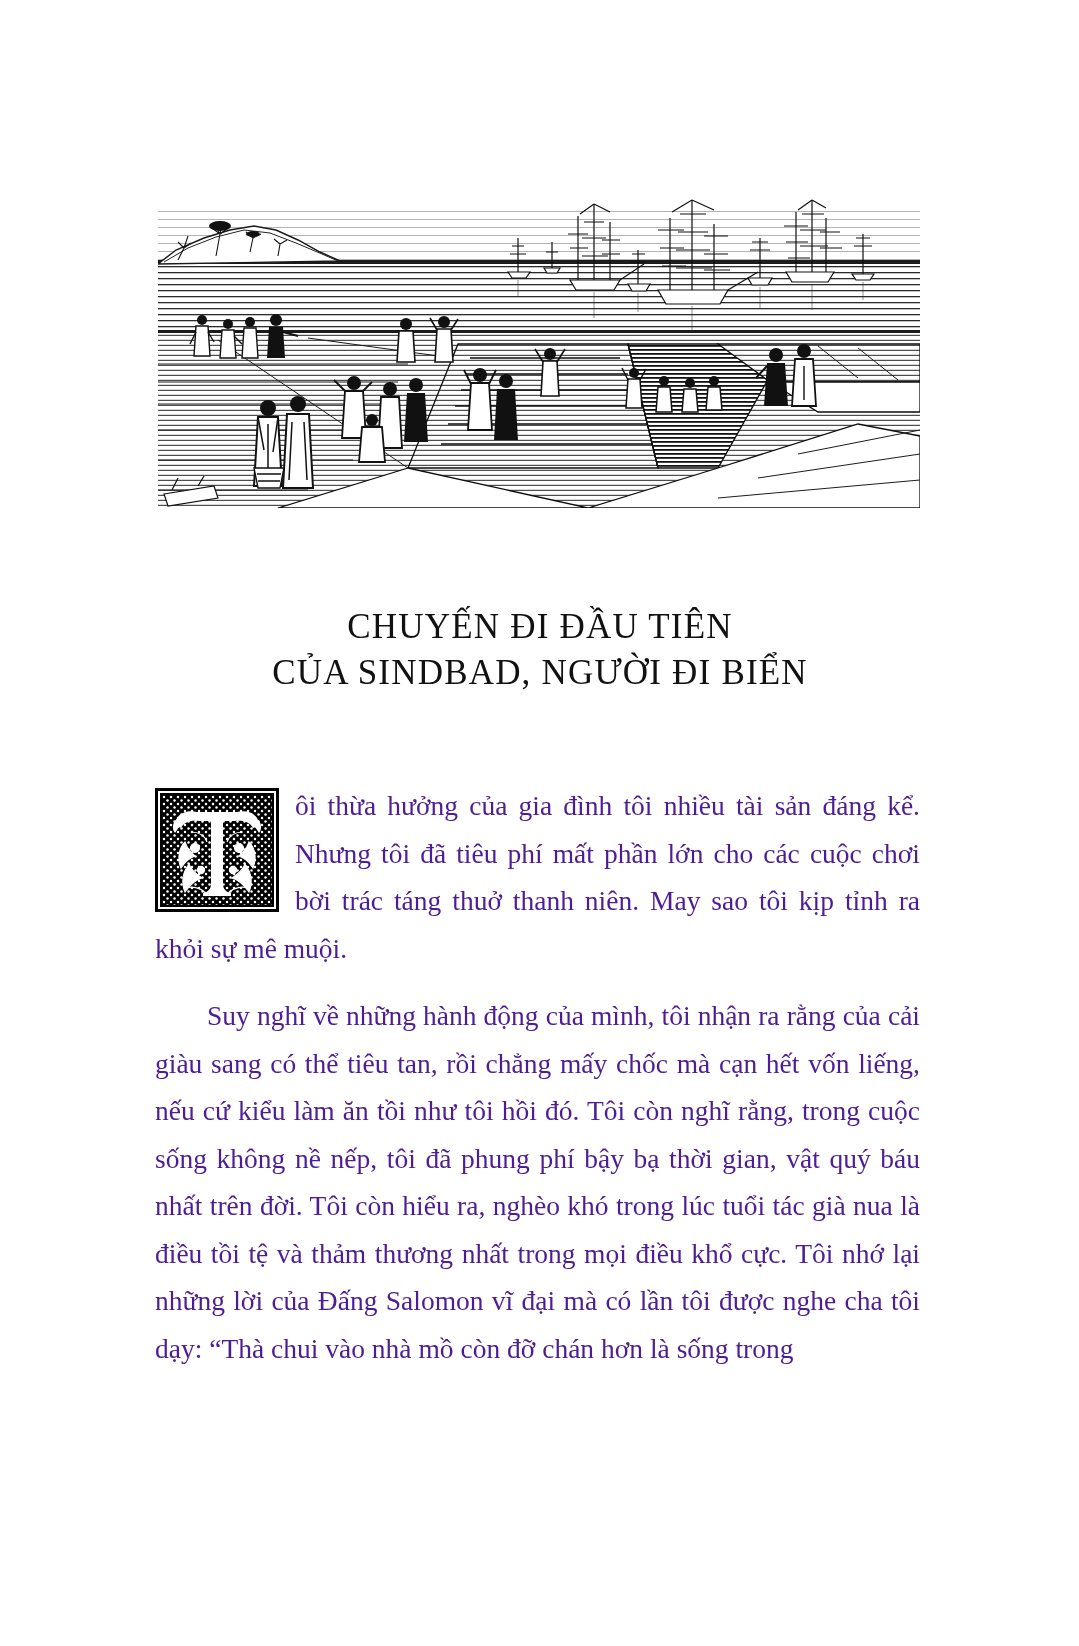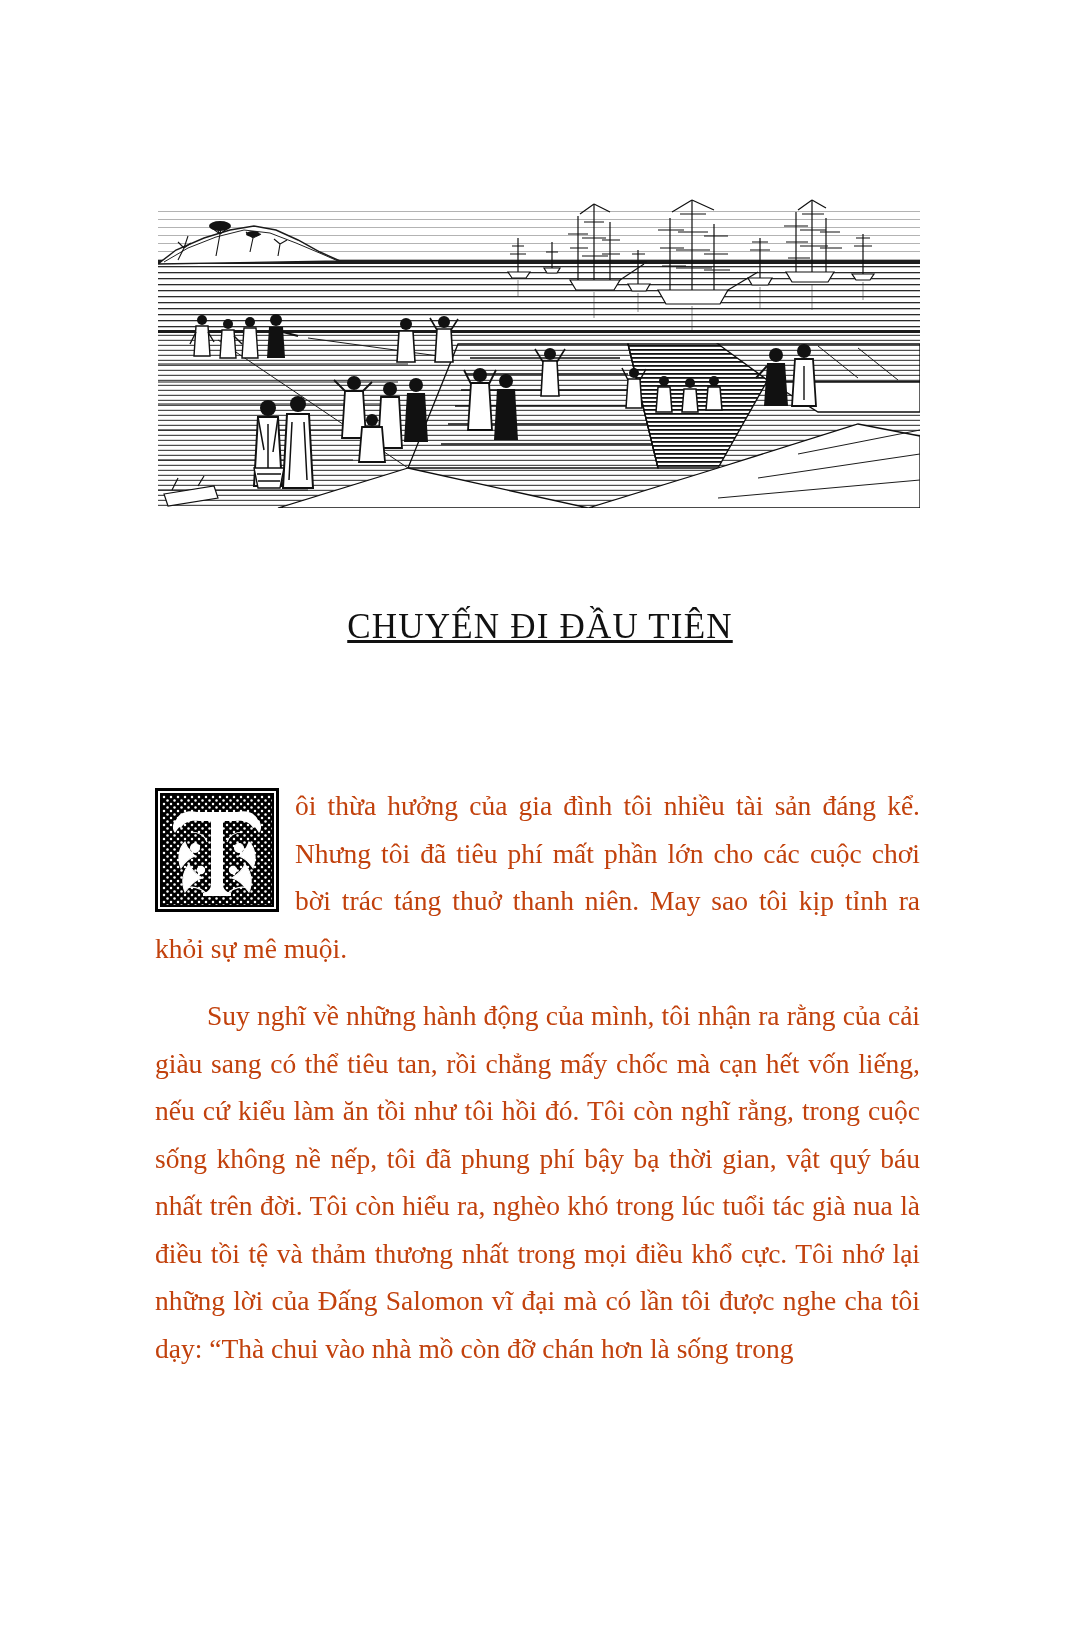--- a/index.html
+++ b/index.html
@@ -42,37 +42,36 @@
     width: 840px;
     text-align: center;
   }
   .title-line {
     font-family: "Liberation Serif", "DejaVu Serif", serif;
     font-size: 35px;
     letter-spacing: 1.2px;
     line-height: 46px;
     color: #111111;
     white-space: nowrap;
-    text-decoration: underline;
   }
 
   
   .body-block {
     position: absolute;
     left: 155px;
     top: 782px;
     width: 765px;
   }
   .para {
     font-size: 27.5px;
     line-height: 47.5px;
     text-align: justify;
     text-justify: inter-word;
     margin: 0;
-    color: #c2410c;
+    color: #4c1d95;
     hyphens: none;
   }
   .para + .para { margin-top: 20px; }
   .para-indent { text-indent: 52px; }
 
   
   .dropcap {
     float: left;
     width: 124px;
     height: 124px;
@@ -306,20 +305,21 @@
 
       <g stroke="#0f0f0f" stroke-width="1.4" fill="#ffffff">
         <path d="M96 300 L126 300 L122 320 L100 320 Z"></path>
         <path d="M99 306 L123 306 M100 313 L122 313"></path>
       </g>
     </svg>
   </div>
 
   <div class="title-block">
     <div class="title-line">CHUYẾN ĐI ĐẦU TIÊN</div>
+    <div class="title-line">CỦA SINDBAD, NGƯỜI ĐI BIỂN</div>
   </div>
 
   <div class="body-block">
 
     <p class="para first-para">
       <span class="dropcap">
         <svg viewBox="0 0 124 124" xmlns="http://www.w3.org/2000/svg">
           <defs>
             <pattern id="dots" width="7" height="7" patternUnits="userSpaceOnUse">
               <rect width="7" height="7" fill="#000000"></rect>

